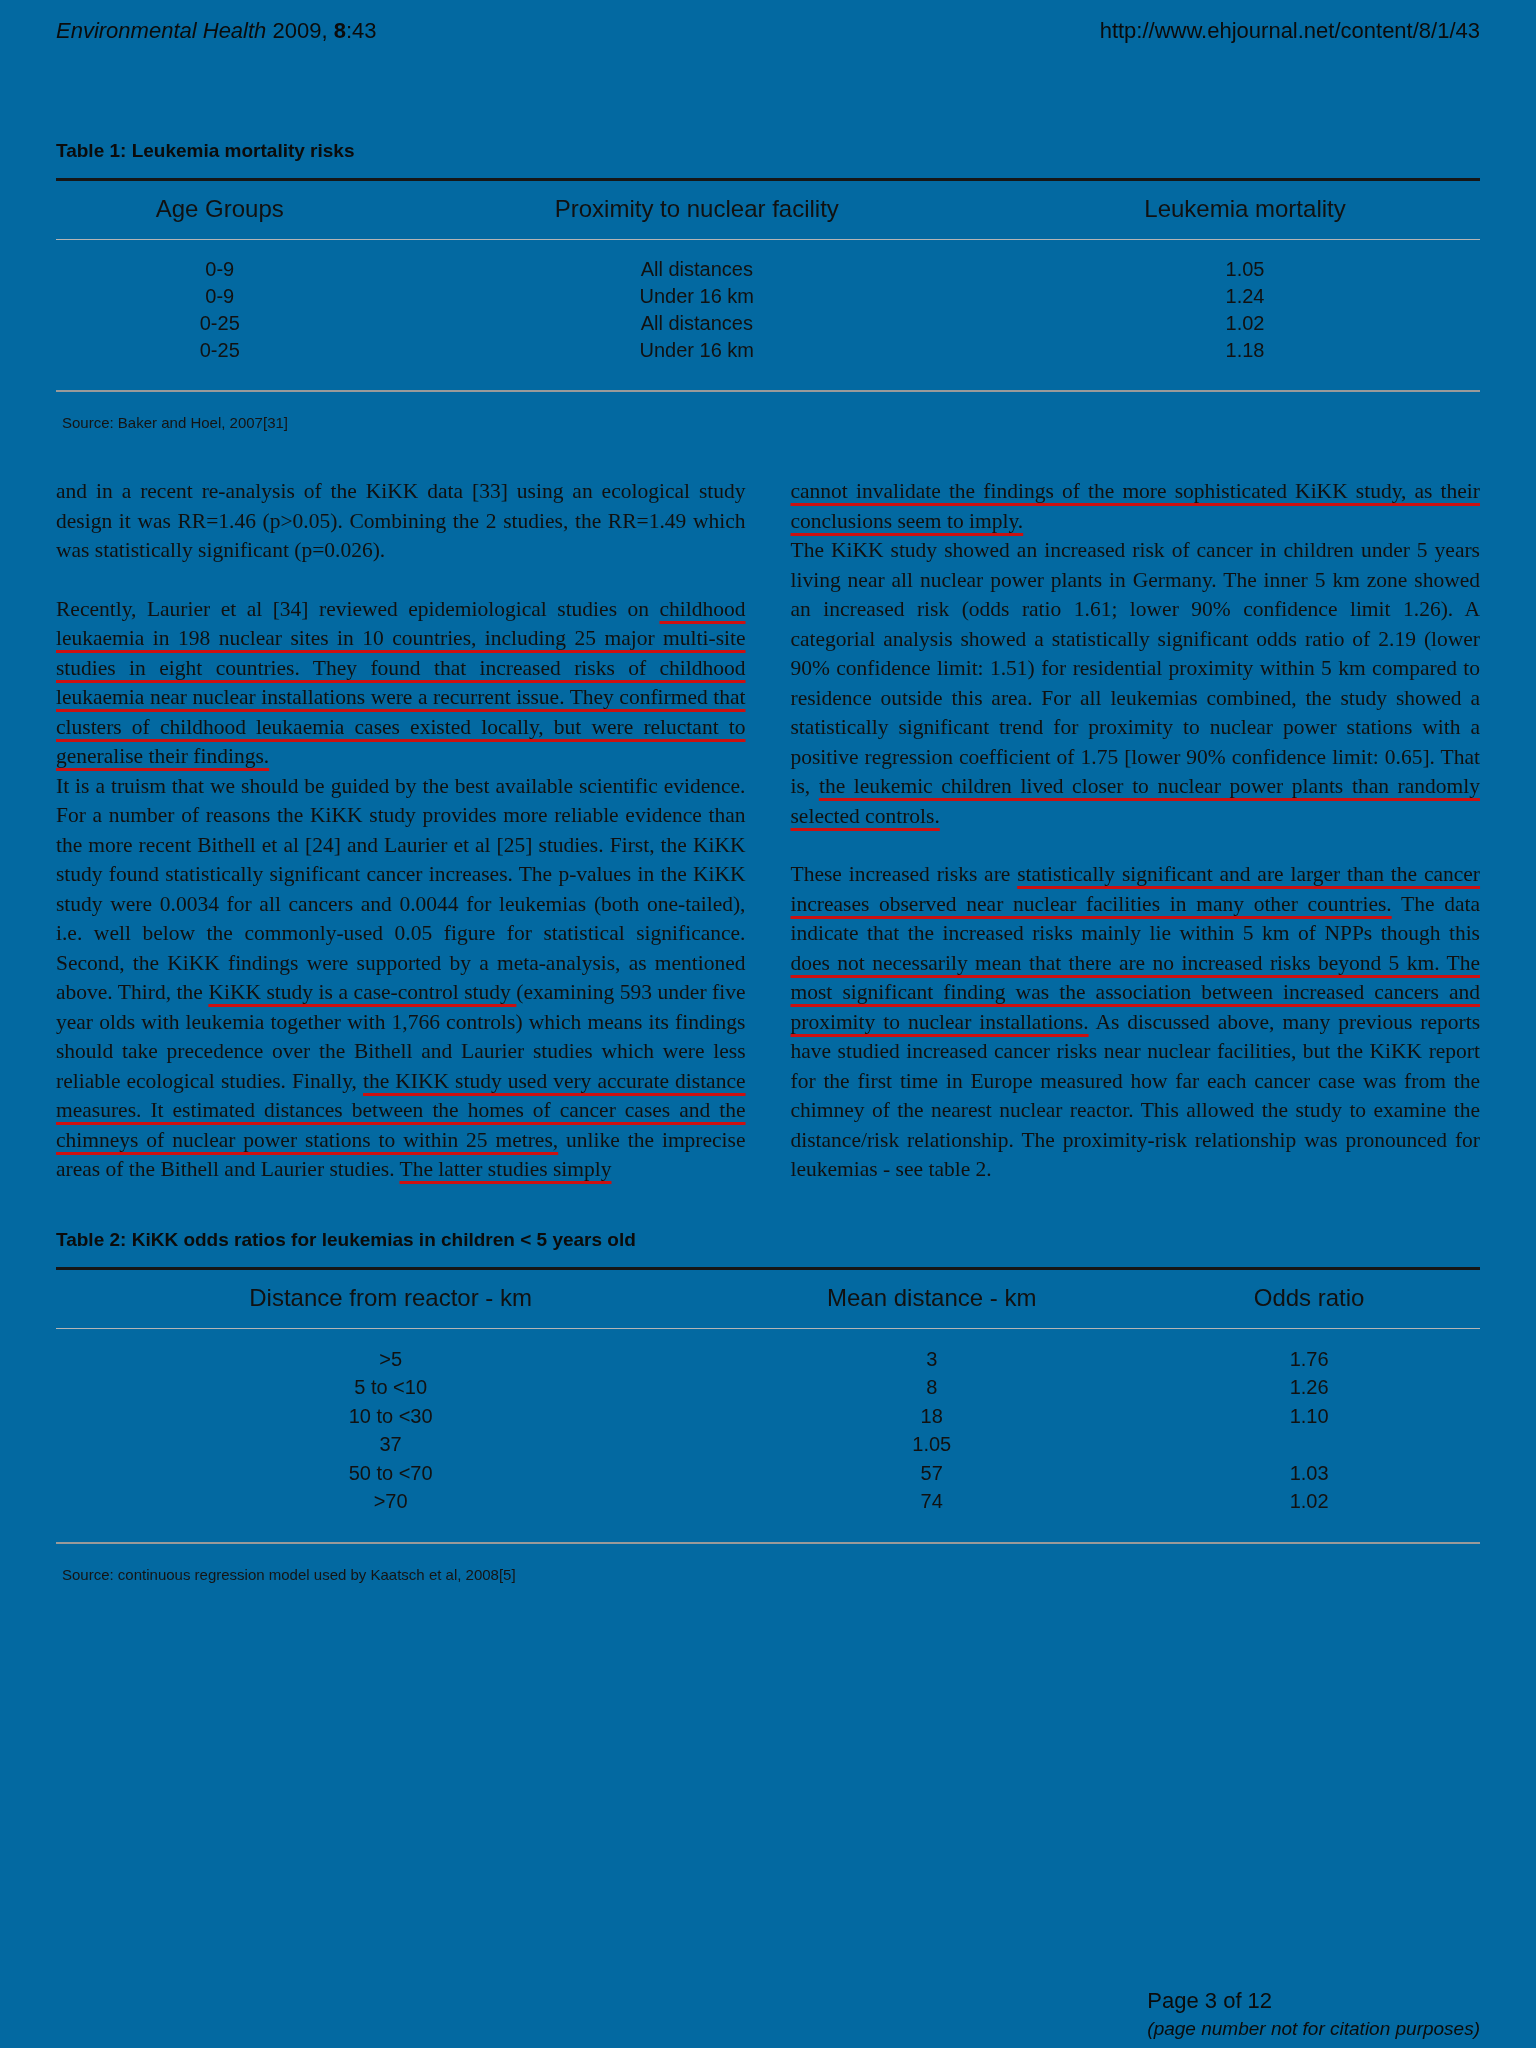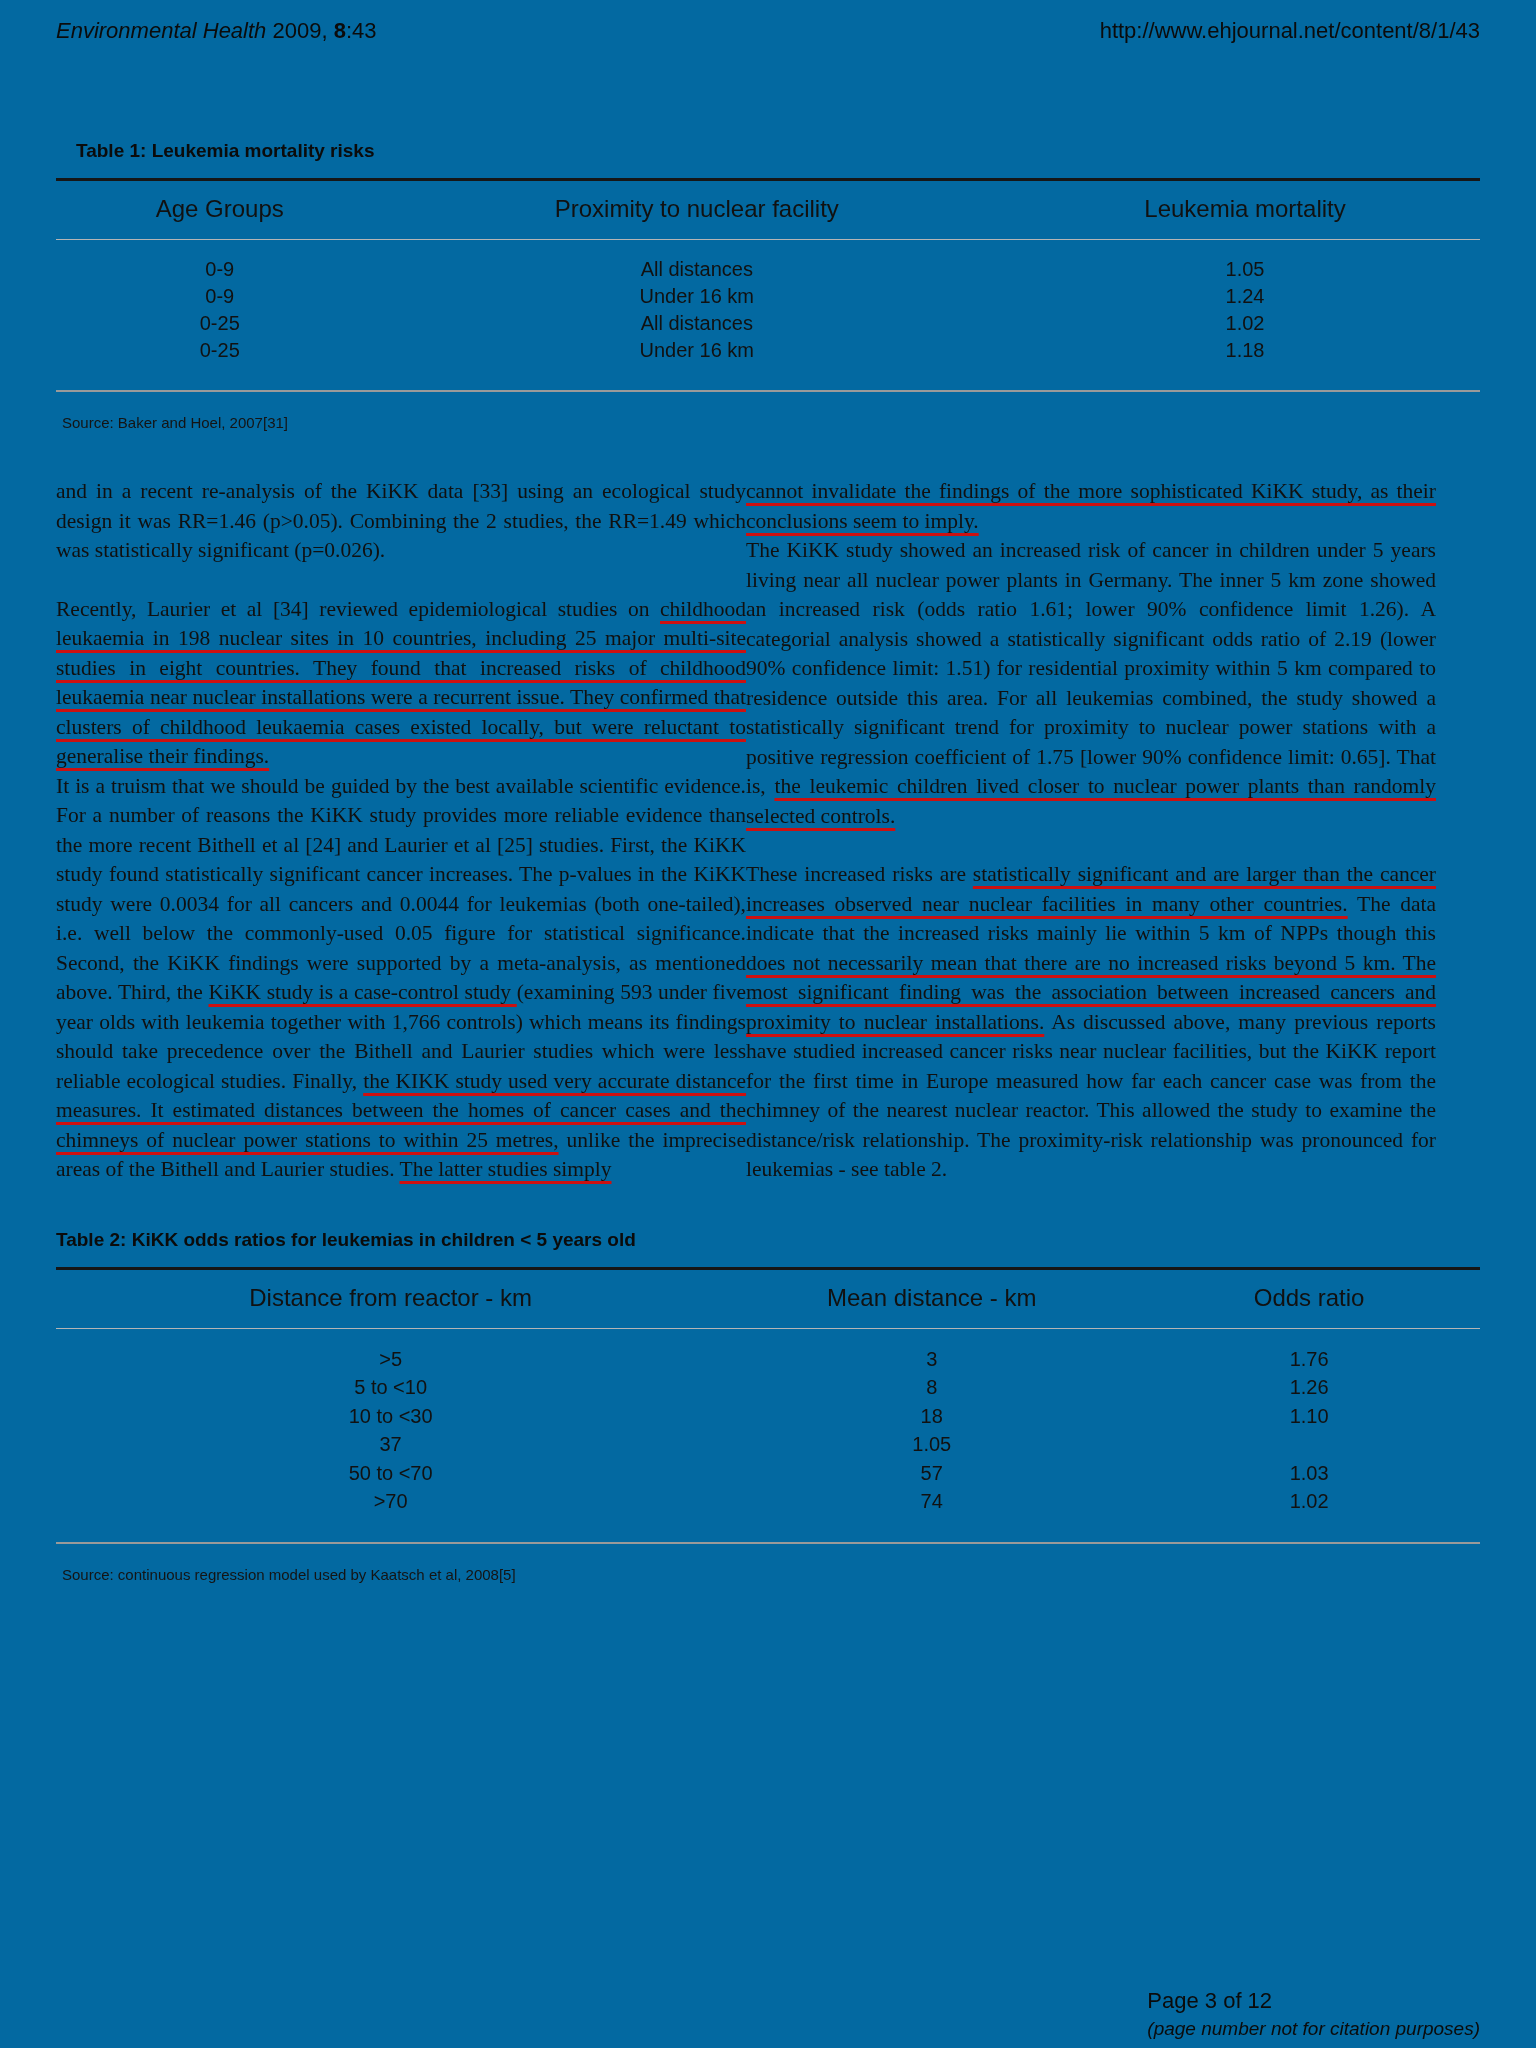--- a/index.html
+++ b/index.html
@@ -16,41 +16,41 @@
     font-family:"Liberation Sans", sans-serif; font-size:22px; color:#0b0b0b;
   }
   .it { font-style:italic; }
   .b  { font-weight:bold; }
 
   
   .tbl-caption {
     font-family:"Liberation Sans", sans-serif; font-weight:bold;
     font-size:19px; color:#0b0b0b;
   }
-  .t1cap { margin-top:96px;margin-left:20px; }
+  .t1cap { margin-top:96px; }
   .t2cap { margin-top:44px; }
   .tbl { margin-top:16px; }
   .rule-thick { height:3px; background:#161616; }
   .rule-thin  { height:1px; background:#b5b5b5; }
   .rule-bot   { height:2px; background:#9a9a9a; }
   .trow { display:grid; font-family:"Liberation Sans", sans-serif; }
   .t1grid { grid-template-columns:23% 44% 33%; }
   .t2grid { grid-template-columns:47% 29% 24%; }
   .trow > div { text-align:center; }
   .thead { font-weight:normal; font-size:24px; padding:14px 0 16px 0; }
   .tbody { padding:16px 0 26px 0; }
   .tbody .trow { font-size:20px; line-height:27px; }
   .t2 .tbody .trow { line-height:28.5px; }
   .tbl-source {
     font-family:"Liberation Sans", sans-serif; font-size:15px; color:#141414;
     margin-top:22px; padding-left:6px;
   }
 
   
-  .cols { display:flex; margin-top:46px; }
+  .cols { display:flex; gap:45px; margin-top:46px; }
   .col { width:690px; }
   p.body-p {
     margin:0; text-align:justify;
     font-size:21.5px; line-height:29.5px; color:#101010;
   }
   p.gap { margin-top:29px; }
   h3.sec {
     margin:29px 0 1px 0;
     font-family:"Liberation Sans", sans-serif;
     font-style:italic; font-weight:bold; font-size:22px; color:#0b0b0b;

